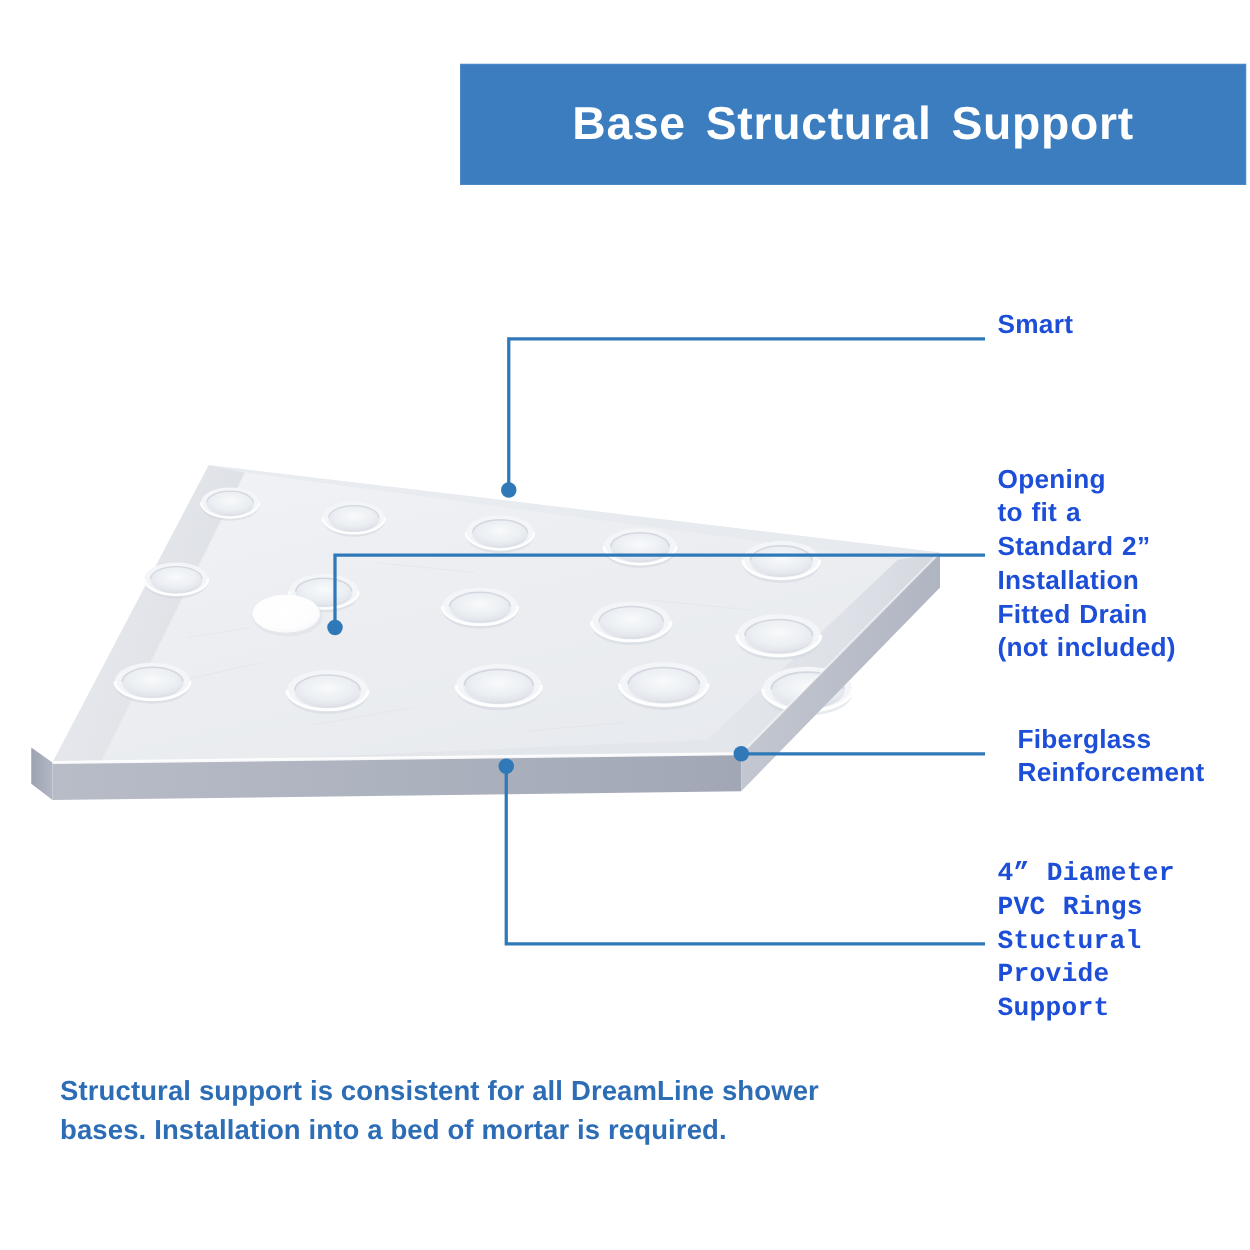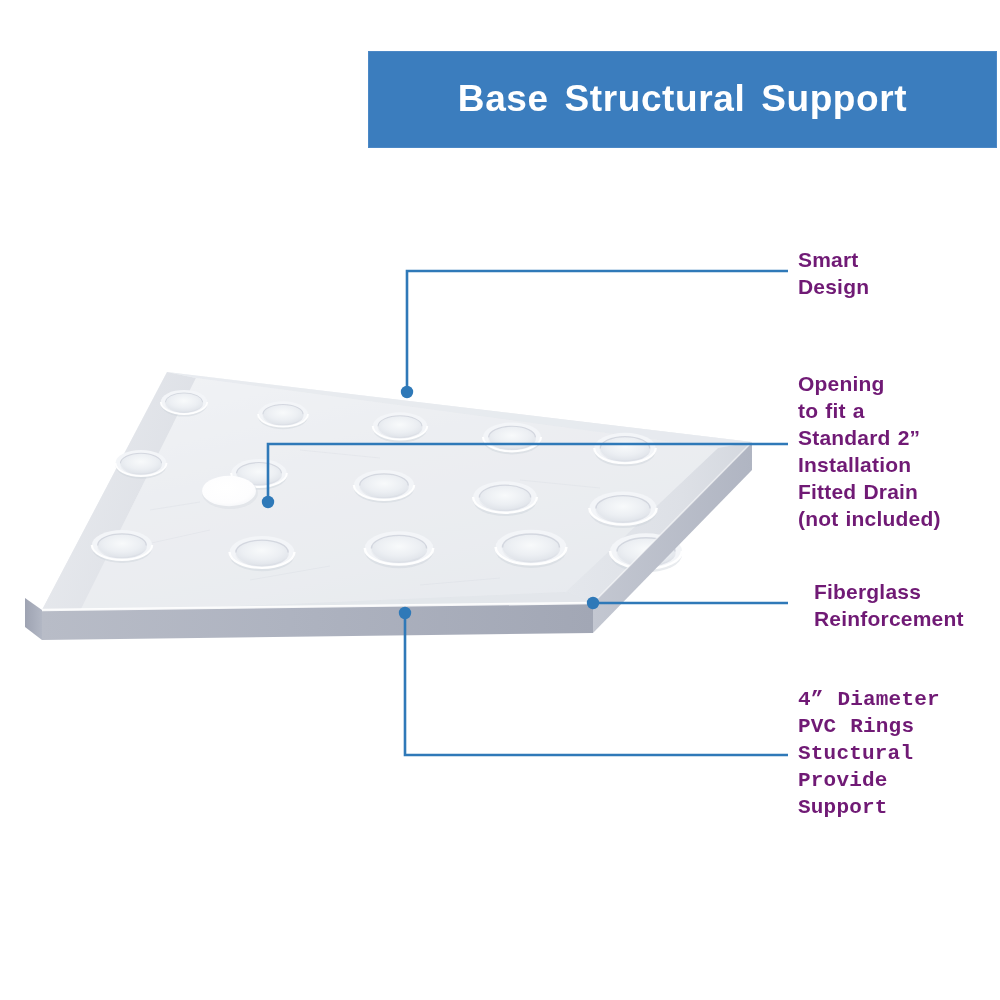--- a/index.html
+++ b/index.html
@@ -57,21 +57,21 @@
     left: 0;
     top: 0;
     width: 1000px;
     height: 1000px;
     pointer-events: none;
   }
 
   
   .callout-label {
     position: absolute;
-    color: #701a75;
+    color: #1d4ed8;
     font-size: 21px;
     font-weight: bold;
     line-height: 1.29;
     letter-spacing: 0.2px;
     word-spacing: 1px;
   }
   #callout-smart-design   { left: 798px; top: 246px; width: 196px; }
   #callout-drain-opening  { left: 798px; top: 370px; width: 200px; }
   #callout-fiberglass     { left: 798px; top: 578px; width: 200px; margin-left: 16px; }
   #callout-pvc-rings      { left: 798px; top: 686px; width: 196px; font-family: Liberation Mono, monospace; }
@@ -229,21 +229,20 @@
     <g fill="#2f79b8">
       <circle cx="407" cy="392" r="6.2"></circle>
       <circle cx="268" cy="502" r="6.2"></circle>
       <circle cx="593" cy="603" r="6.2"></circle>
       <circle cx="405" cy="613" r="6.2"></circle>
     </g>
   </svg>
 
   <div class="callout-label" id="callout-smart-design">
     <div>Smart</div>
-    <div>Design</div>
   </div>
 
   <div class="callout-label" id="callout-drain-opening">
     <div>Opening</div>
     <div>to fit a</div>
     <div>Standard 2”</div>
     <div>Installation</div>
     <div>Fitted Drain</div>
     <div>(not included)</div>
   </div>
@@ -254,14 +253,15 @@
   </div>
 
   <div class="callout-label" id="callout-pvc-rings">
     <div>4” Diameter</div>
     <div>PVC Rings</div>
     <div>Stuctural</div>
     <div>Provide</div>
     <div>Support</div>
   </div>
 
+  <div id="footer-caption">Structural support is consistent for all DreamLine shower bases. Installation into a bed of mortar is required.</div>
 
 </div>
 
 </body></html>

